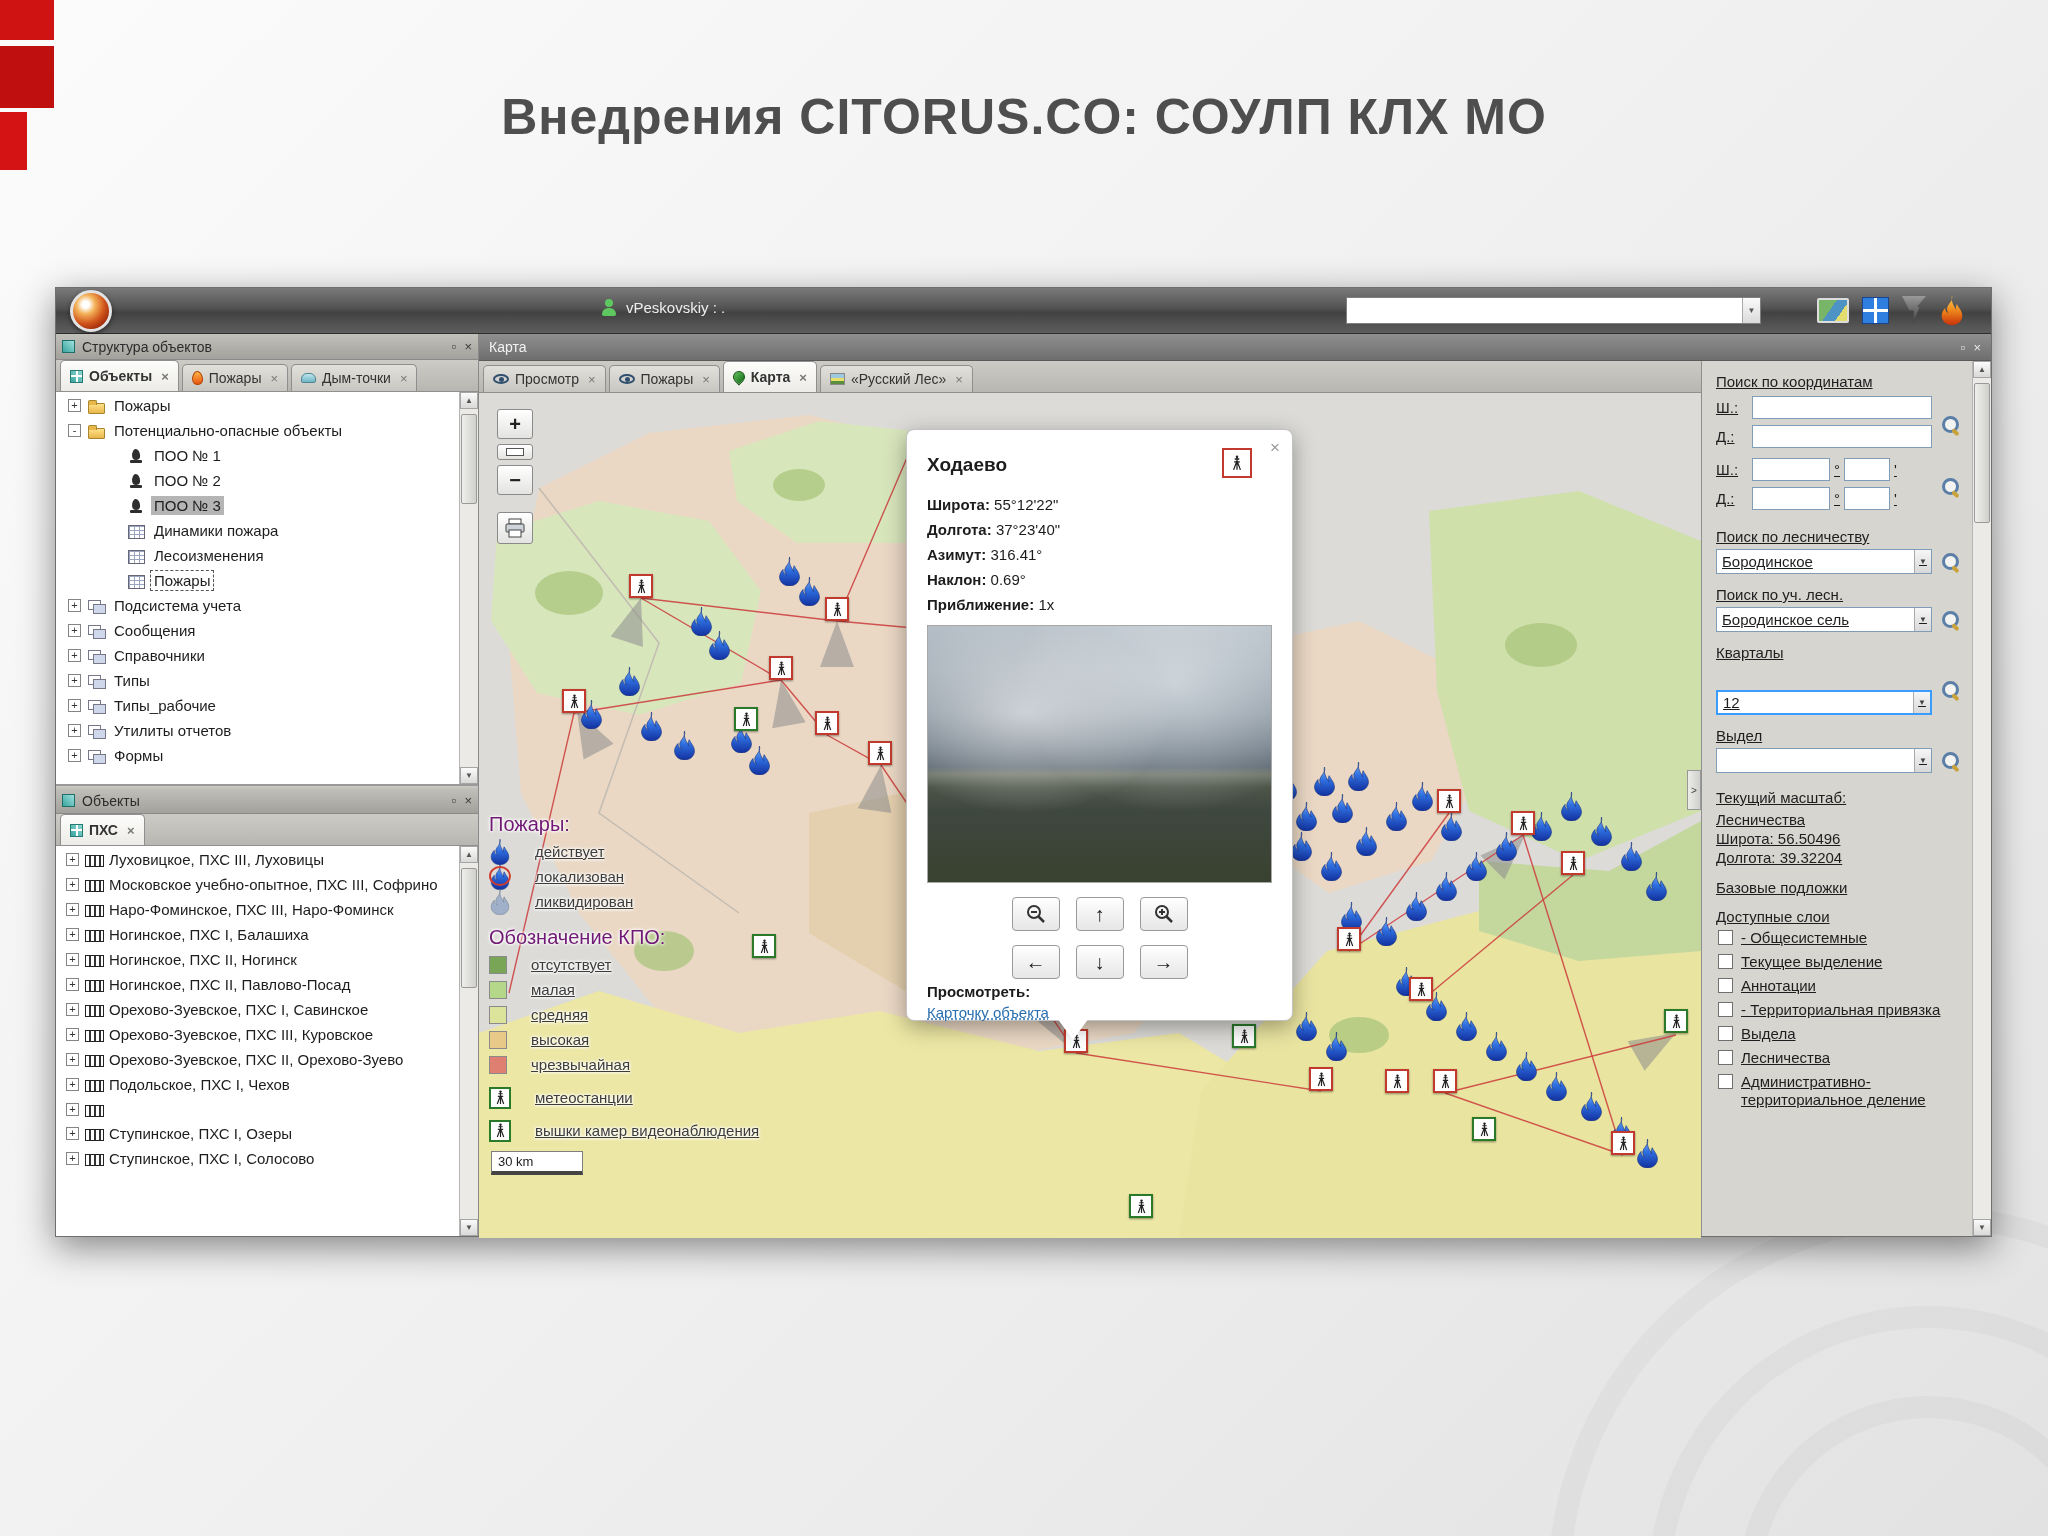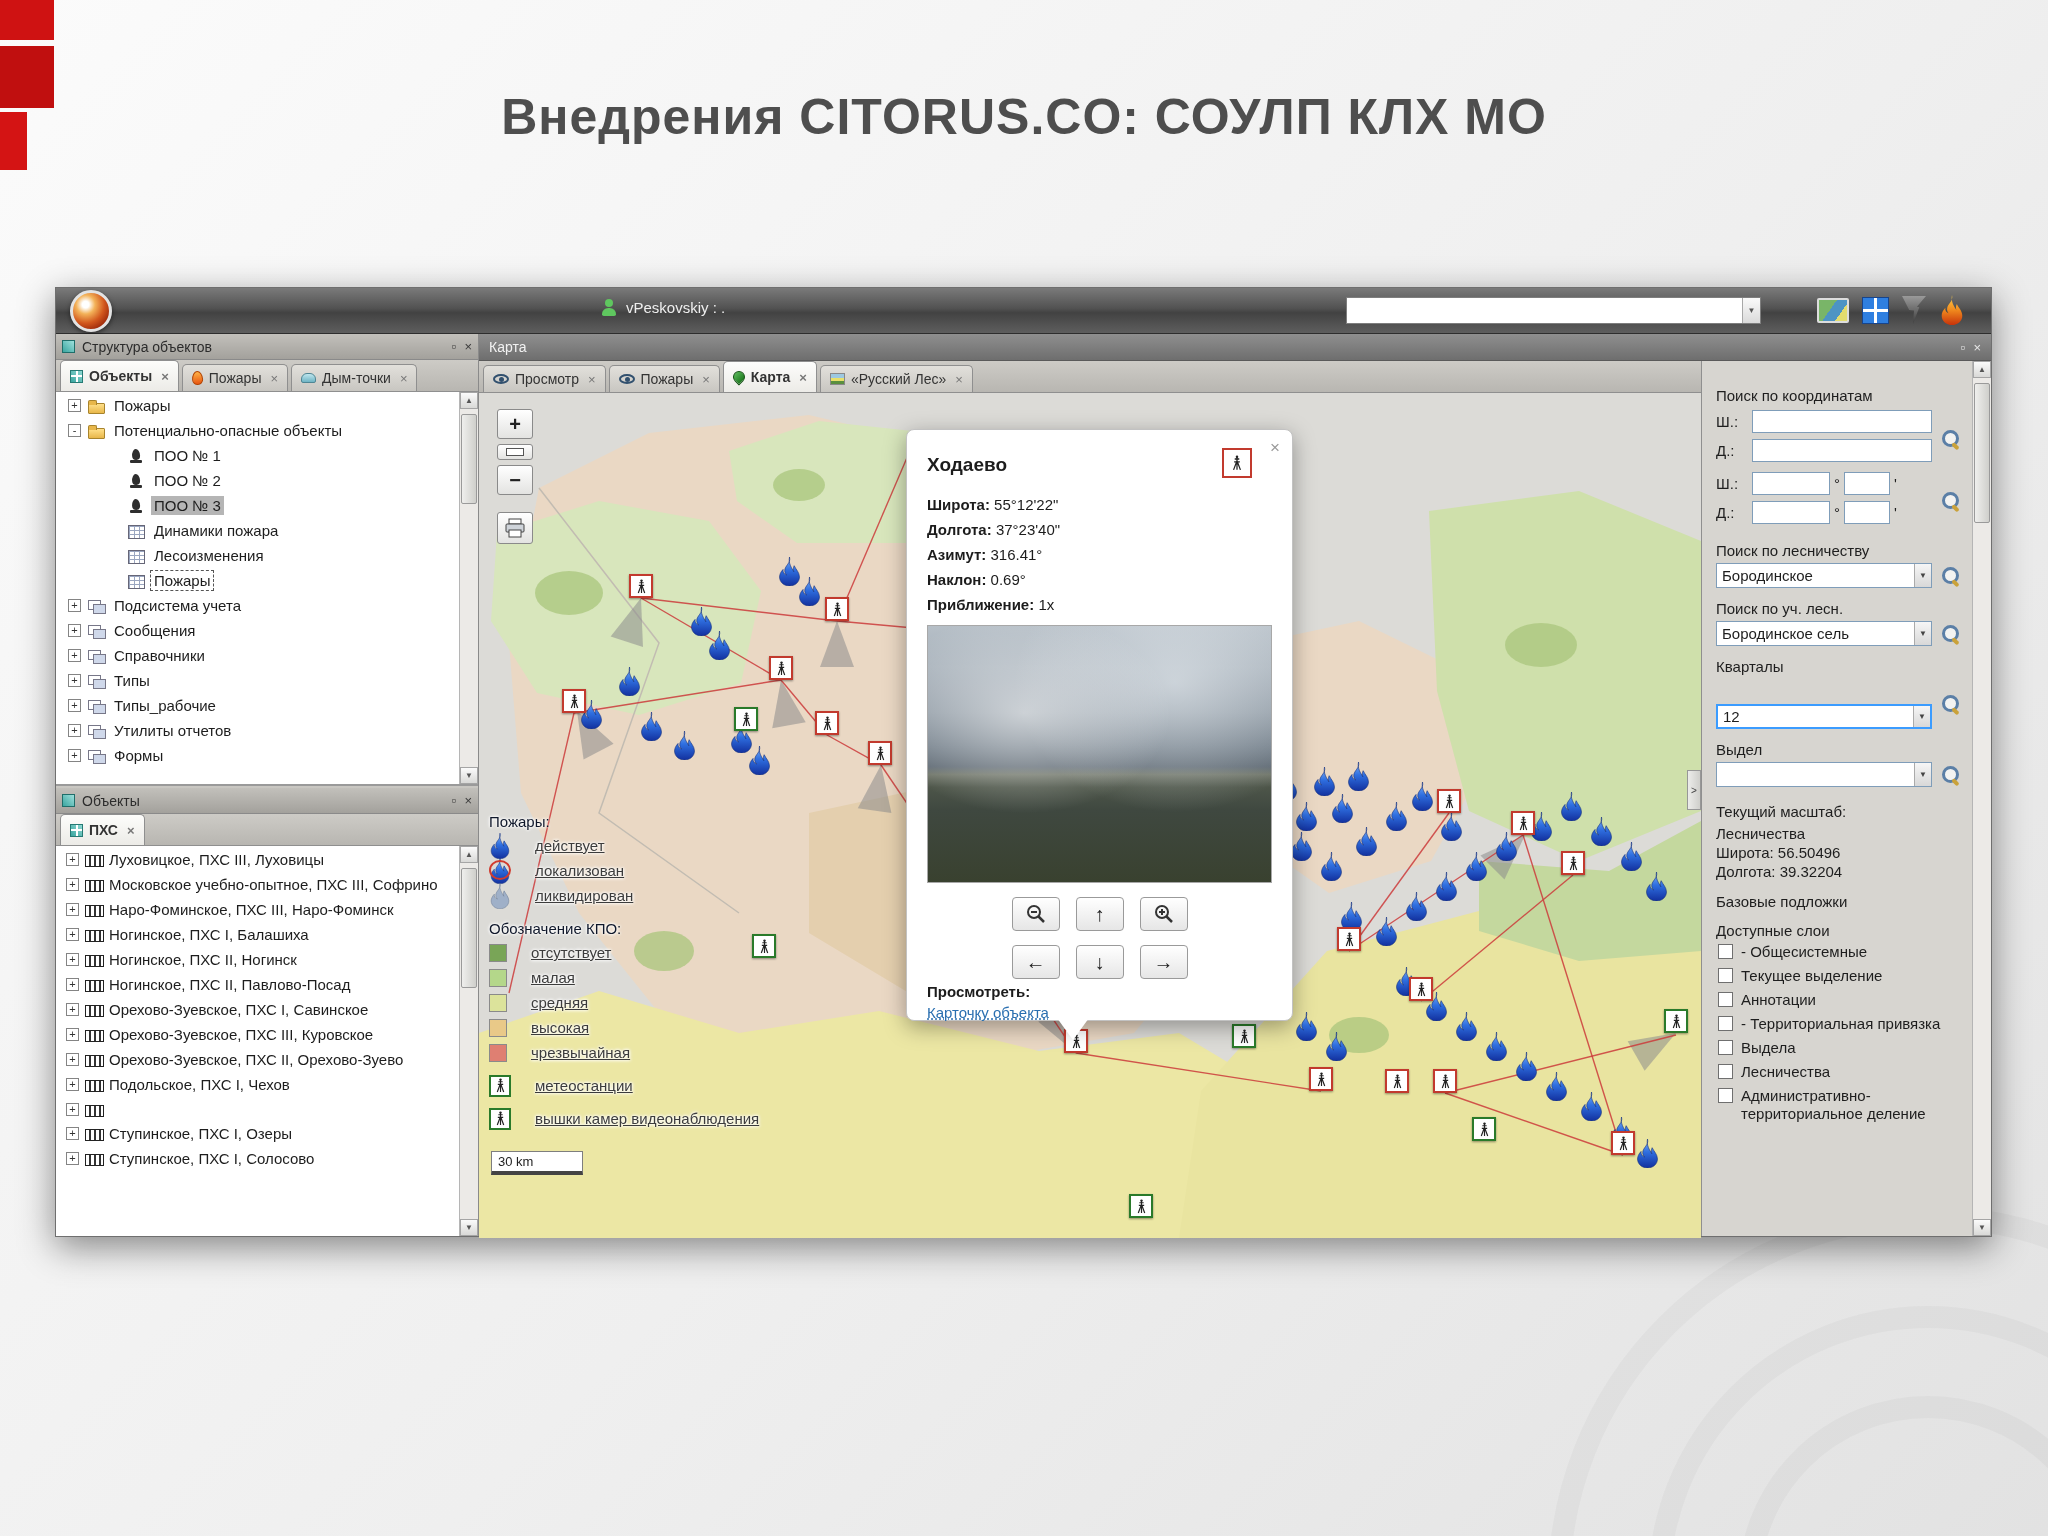--- a/index.html
+++ b/index.html
@@ -137,21 +137,21 @@
 
   .map-marker { position:absolute; z-index:10; }
   .tower { position:absolute; width:24px; height:24px; background:#fff; display:flex; align-items:center; justify-content:center;
            box-shadow:0 1px 2px rgba(0,0,0,.4); z-index:11; }
   .tower.red { border:2px solid #c23a2e; }
   .tower.green { border:2px solid #2a7a2a; }
 
   
   .legend { position:absolute; left:10px; top:418px; z-index:20; font-size:15px; color:#3c3c3c;
             text-shadow:0 0 3px #fff,0 0 3px #fff,0 0 4px #fff; }
-  .lg-title { font-size:15px; color:#0f172a; margin:2px 0 3px; }
+  .lg-title { font-size:20px; color:#701a75; margin:2px 0 3px; }
   .lg-row { display:flex; align-items:center; height:25px; gap:24px;text-decoration:underline; }
   .lg-sq { width:18px; height:18px; border:1px solid #8a8a8a; flex:none; }
   .lg-tower { width:22px; height:22px; background:#fff; border:2px solid #2a7a2a; display:flex; align-items:center; justify-content:center; flex:none; }
   .lg-flame { width:22px; height:26px; position:relative; flex:none; }
   .lg-flame.localized::after { content:""; position:absolute; inset:2px 0 4px 0; border:2px solid #d03b2e; border-radius:50%; }
   .scale-box { position:absolute; left:12px; top:758px; width:92px; height:24px; background:#fff; border:1px solid #7e7e7e;
                border-bottom:4px solid #444; font-size:13px; color:#222; padding:2px 6px; z-index:20; }
 
   
   .popup { position:absolute; left:427px; top:36px; width:387px; height:592px; background:#fff; border:1px solid #c2c2c2;
@@ -172,21 +172,21 @@
           display:flex; align-items:center; justify-content:center; font-size:20px; font-weight:bold; color:#222; }
   .p-view { font-weight:bold; }
   .p-link { color:#2a6fb0; text-decoration:underline dotted; margin-top:4px; display:inline-block; }
 
   
   .collapse-btn { position:absolute; left:1631px; top:482px; width:14px; height:40px; background:linear-gradient(90deg,#ececea,#cfcfcb);
                   border:1px solid #979797; font-size:10px; color:#444; display:flex; align-items:center; justify-content:center; z-index:5; }
 
   
   .right-col { position:absolute; left:1645px; right:0; top:73px; bottom:0; background:#d7d5d0; border-left:1px solid #8f8f8f; }
-  .rp-content { position:absolute; left:0; top:0; right:19px; bottom:0; padding:26px 10px 0 14px; font-size:15px; color:#1e1e1e; overflow:hidden; }
+  .rp-content { position:absolute; left:0; top:0; right:19px; bottom:0; padding:12px 10px 0 14px; font-size:15px; color:#1e1e1e; overflow:hidden;text-decoration:underline; }
   .rp-title { margin-bottom:6px; }
   .rp-section { margin:12px 0 4px; }
   .rp-group { display:flex; align-items:center; gap:8px; margin-bottom:4px; }
   .rp-rows { flex:1; }
   .rp-row { display:flex; align-items:center; margin-bottom:6px; gap:4px; }
   .rp-label { width:32px; flex:none; }
   .rp-input { height:23px; border:1px solid #7f9db9; background:#fff; flex:1; min-width:0; font-family:"Liberation Sans",sans-serif; }
   .rp-input.small { flex:none; width:78px; } .rp-input.tiny { flex:none; width:46px; }
   .mag { width:22px; height:22px; position:relative; display:inline-block; flex:none; }
   .mag::before { content:""; position:absolute; left:2px; top:2px; width:11px; height:11px; border:3px solid #5b7fa6; border-radius:50%; background:rgba(255,255,255,.7); }

